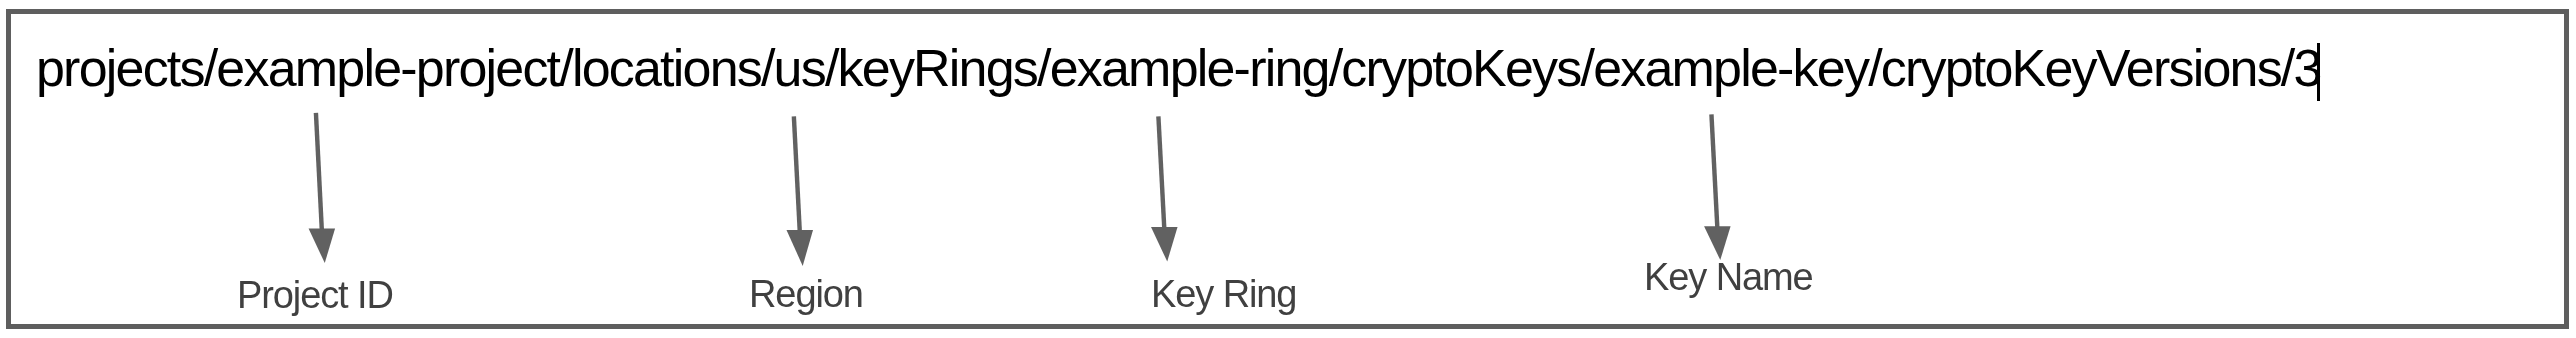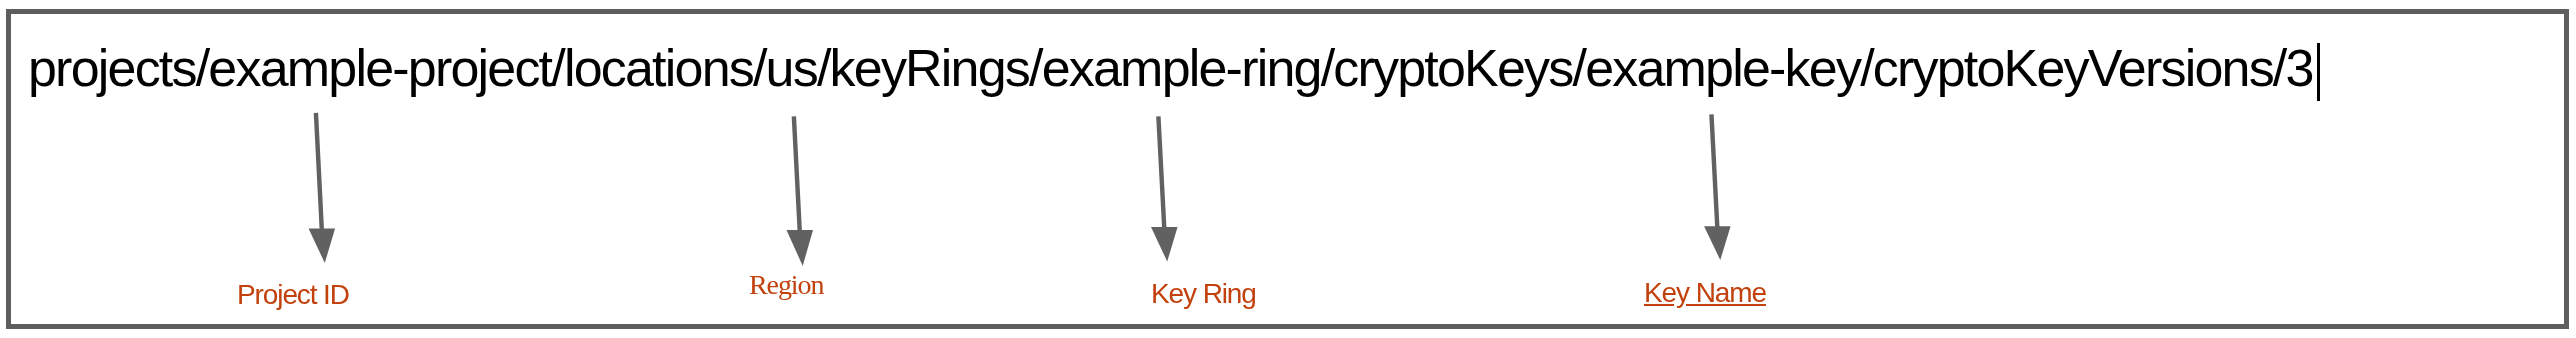--- a/index.html
+++ b/index.html
@@ -17,21 +17,21 @@
     left: 5.9px;
     top: 8.8px;
     width: 2563px;
     height: 320px;
     box-sizing: border-box;
     border: 5.9px solid #5e5e5e;
     background: #ffffff;
   }
   .path-text {
     position: absolute;
-    left: 28px;
+    left: 36px;
     top: 42px;
     font-size: 52px;
     line-height: 52px;
     letter-spacing: -1.8px;
     white-space: nowrap;
     color: #000000;
   }
   .text-cursor {
     position: absolute;
     left: 2317px;
@@ -43,30 +43,30 @@
   .arrow-svg {
     position: absolute;
     left: 0;
     top: 0;
     width: 2576px;
     height: 339px;
     pointer-events: none;
   }
   .lbl {
     position: absolute;
-    font-size: 28px;
+    font-size: 38px;
     line-height: 38px;
     letter-spacing: -1.1px;
     white-space: nowrap;
-    color: #c2410c;
+    color: #404040;
   }
   #lbl-project-id { left: 237px;  top: 276px; }
-  #lbl-region     { left: 749px; top: 266px; font-family: Liberation Serif, serif; }
+  #lbl-region     { left: 749px; top: 275px; }
   #lbl-key-ring   { left: 1151px; top: 275px; }
-  #lbl-key-name   { left: 1644px; top: 274px; text-decoration: underline; }
+  #lbl-key-name   { left: 1644px; top: 258px; }
 </style>
 </head>
 <body>
 
 <div class="frame"></div>
 
 <div class="path-text">projects/example-project/locations/us/keyRings/example-ring/cryptoKeys/example-key/cryptoKeyVersions/3</div>
 
 <div class="text-cursor"></div>
 

